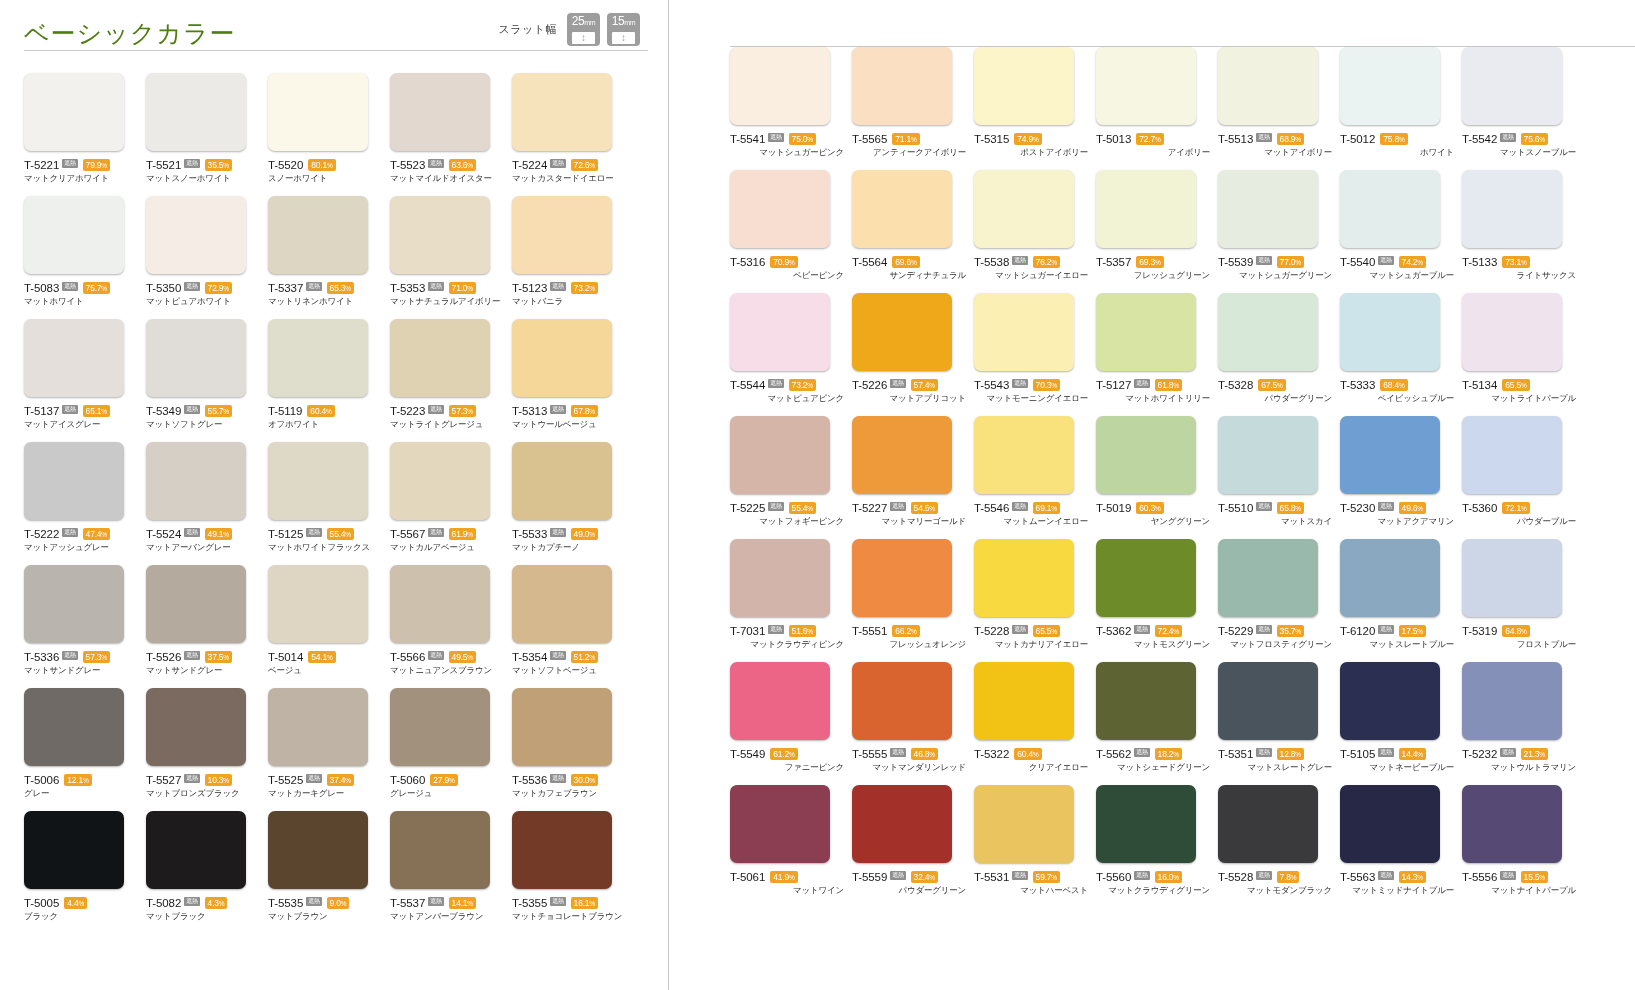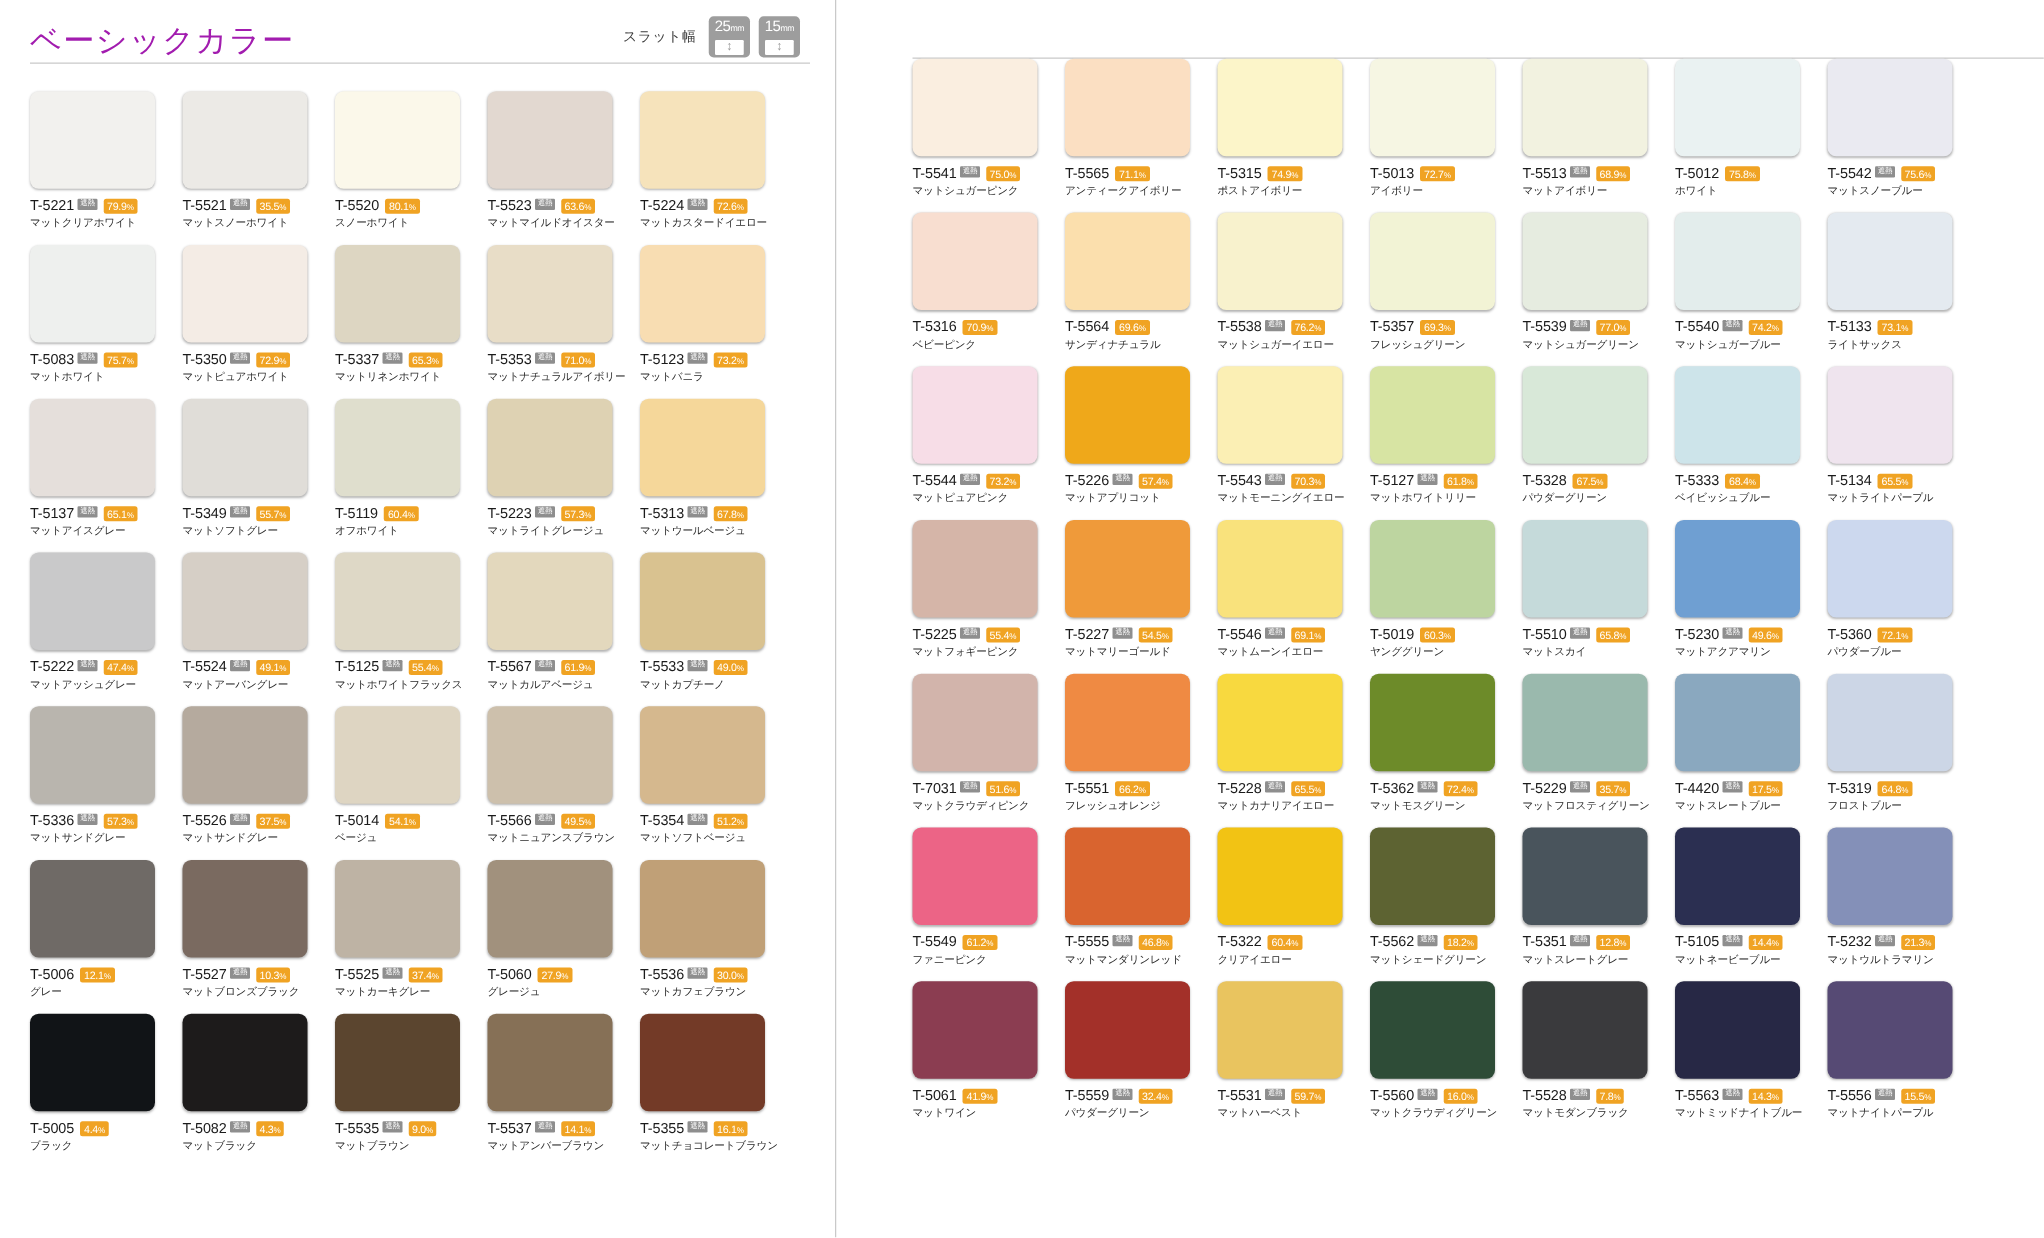--- a/index.html
+++ b/index.html
@@ -43,21 +43,21 @@
     display: flex;
     align-items: flex-end;
     height: 46px;
     padding-top: 8px;
   }
 
   .page-title {
     font-size: 25px;
     font-weight: 400;
     letter-spacing: 1px;
-    color: #a21caf;
+    color: #4d7c0f;
     line-height: 1;
   }
 
   .slat-group {
     display: flex;
     align-items: center;
     margin-left: auto;
     margin-right: 28px;
     gap: 7px;
   }
@@ -122,21 +122,21 @@
 
   
   .grid {
     display: grid;
     gap: 0;
   }
   .grid-left  { grid-template-columns: repeat(5, 122px); column-gap: 0; margin-top: 22px; }
   .grid-right { grid-template-columns: repeat(7, 122px); column-gap: 0; margin-top: 0; }
 
   .grid-left  .cell { width: 122px; }
-  .grid-right .cell { width: 122px; }
+  .grid-right .cell { width: 122px; text-align: right; }
 
   .cell {
     height: 123px;
     padding-right: 8px;
   }
 
   .chip {
     width: 100px;
     height: 78px;
     border-radius: 7px;
@@ -956,21 +956,21 @@
               <span class="tag-gray">遮熱</span>
               <span class="tag-pct"><span>35.7</span><span class="u">%</span></span>
             </div>
             <div class="cname">マットフロスティグリーン</div>
           </div>
         </div>
         <div class="cell">
           <div class="chip" style="background: rgb(138, 168, 191);"></div>
           <div class="meta">
             <div class="meta-top">
-              <span class="code">T-4420</span>
+              <span class="code">T-6120</span>
               <span class="tag-gray">遮熱</span>
               <span class="tag-pct"><span>17.5</span><span class="u">%</span></span>
             </div>
             <div class="cname">マットスレートブルー</div>
           </div>
         </div>
         <div class="cell">
           <div class="chip" style="background: rgb(204, 214, 230);"></div>
           <div class="meta">
             <div class="meta-top">

